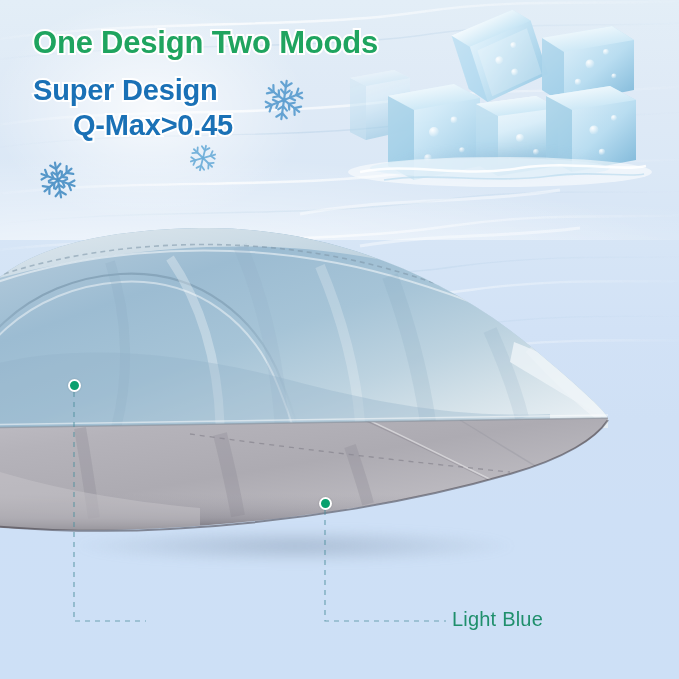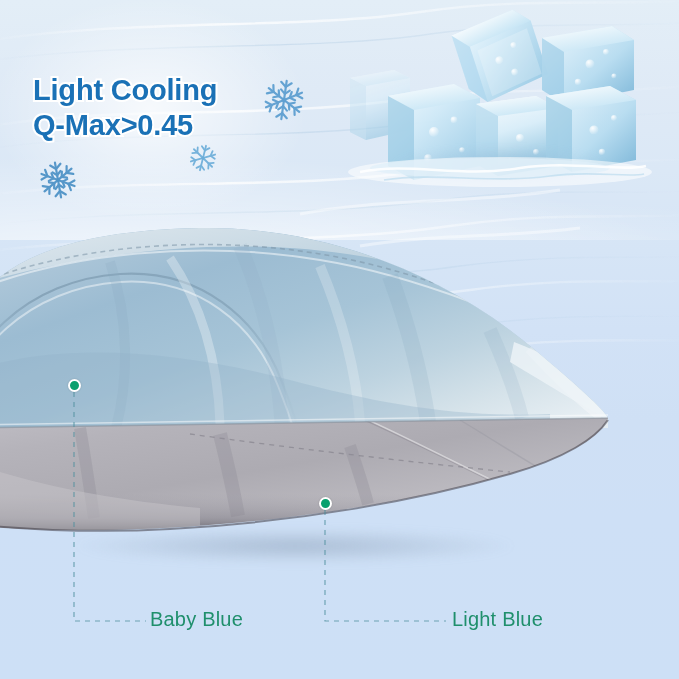--- a/index.html
+++ b/index.html
@@ -59,21 +59,21 @@
   }
   .subline{
     position:absolute; left:33px;
     font-size:29px; font-weight:bold; letter-spacing:-.2px;
     color:#1a71b6;
     -webkit-text-stroke:4px #ffffff;
     paint-order:stroke fill;
     white-space:nowrap;
   }
   .subline.l1{ top:74px; }
-  .subline.l2{ top:109px; }
+  .subline.l2{ top:109px;margin-left:40px; }
 
   
   .flake{ position:absolute; pointer-events:none; }
   .flake svg{ display:block; }
 
   
   .ice-wrap{
     position:absolute; left:332px; top:8px; width:340px; height:190px;
     pointer-events:none;
   }
@@ -354,21 +354,22 @@
           <line x1="0" y1="-26" x2="-13" y2="-37"></line>
             <line x1="0" y1="-26" x2="13" y2="-37"></line>
           <line x1="0" y1="26" x2="-13" y2="37"></line>
             <line x1="0" y1="26" x2="13" y2="37"></line>
         </g>
       </g>
       <circle cx="0" cy="0" r="5" fill="#6aacd8" opacity=".9"></circle>
     </svg>
   </div>
 
-  <div class="subline l1">Light Cooling</div>
+  <div class="headline">One Design Two Moods</div>
+  <div class="subline l1">Super Design</div>
   <div class="subline l2">Q-Max&gt;0.45</div>
 
   <div class="pillow-wrap">
     <div class="pillow-shadow"></div>
     <svg width="640" height="350" viewBox="0 0 640 350">
       <defs>
         <linearGradient id="topFab" x1=".05" y1="0" x2=".95" y2=".85">
           <stop offset="0" stop-color="#c9d8e2"></stop>
           <stop offset=".12" stop-color="#aec7d9"></stop>
           <stop offset=".3" stop-color="#9cbcd2"></stop>
@@ -475,16 +476,15 @@
 
       <path d="M74,392 L74,621 L146,621"></path>
 
       <path d="M325,510 L325,621 L446,621"></path>
     </g>
   </svg>
 
   <div class="dot" style="left:68px; top:379px;"></div>
   <div class="dot" style="left:319px; top:497px;"></div>
 
-  <div class="callout-label" style="left:150px; top:608px;">Baby Blue</div>
   <div class="callout-label" style="left:452px; top:608px;">Light Blue</div>
 
 </div>
 
 </body></html>

